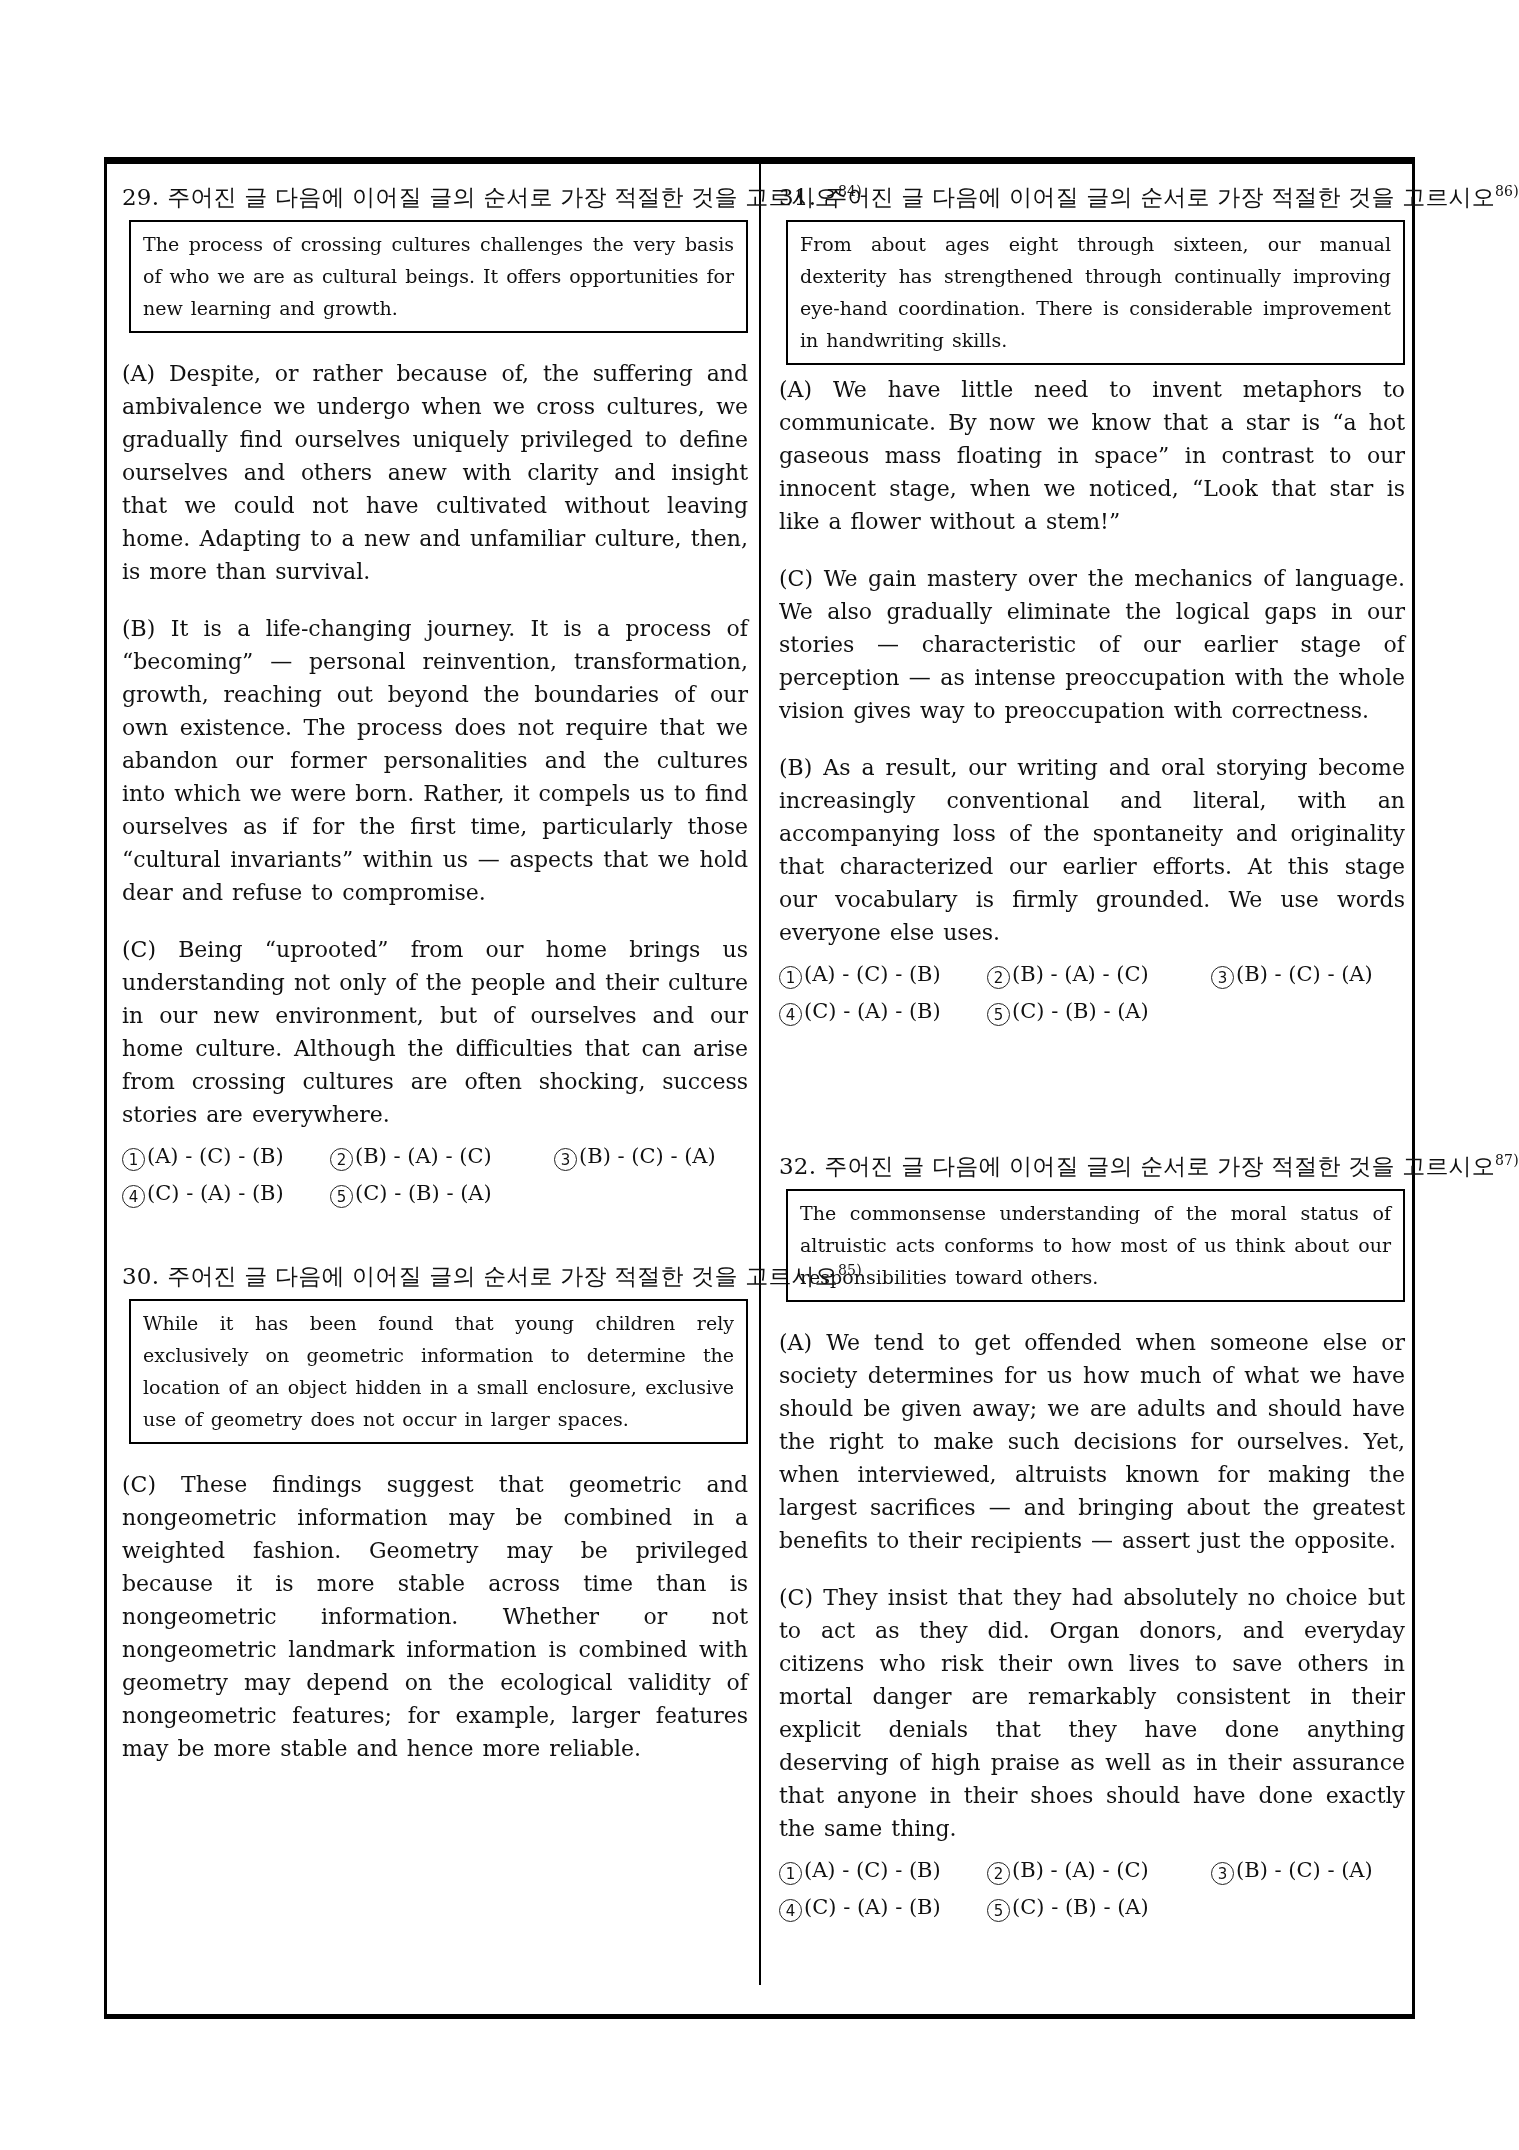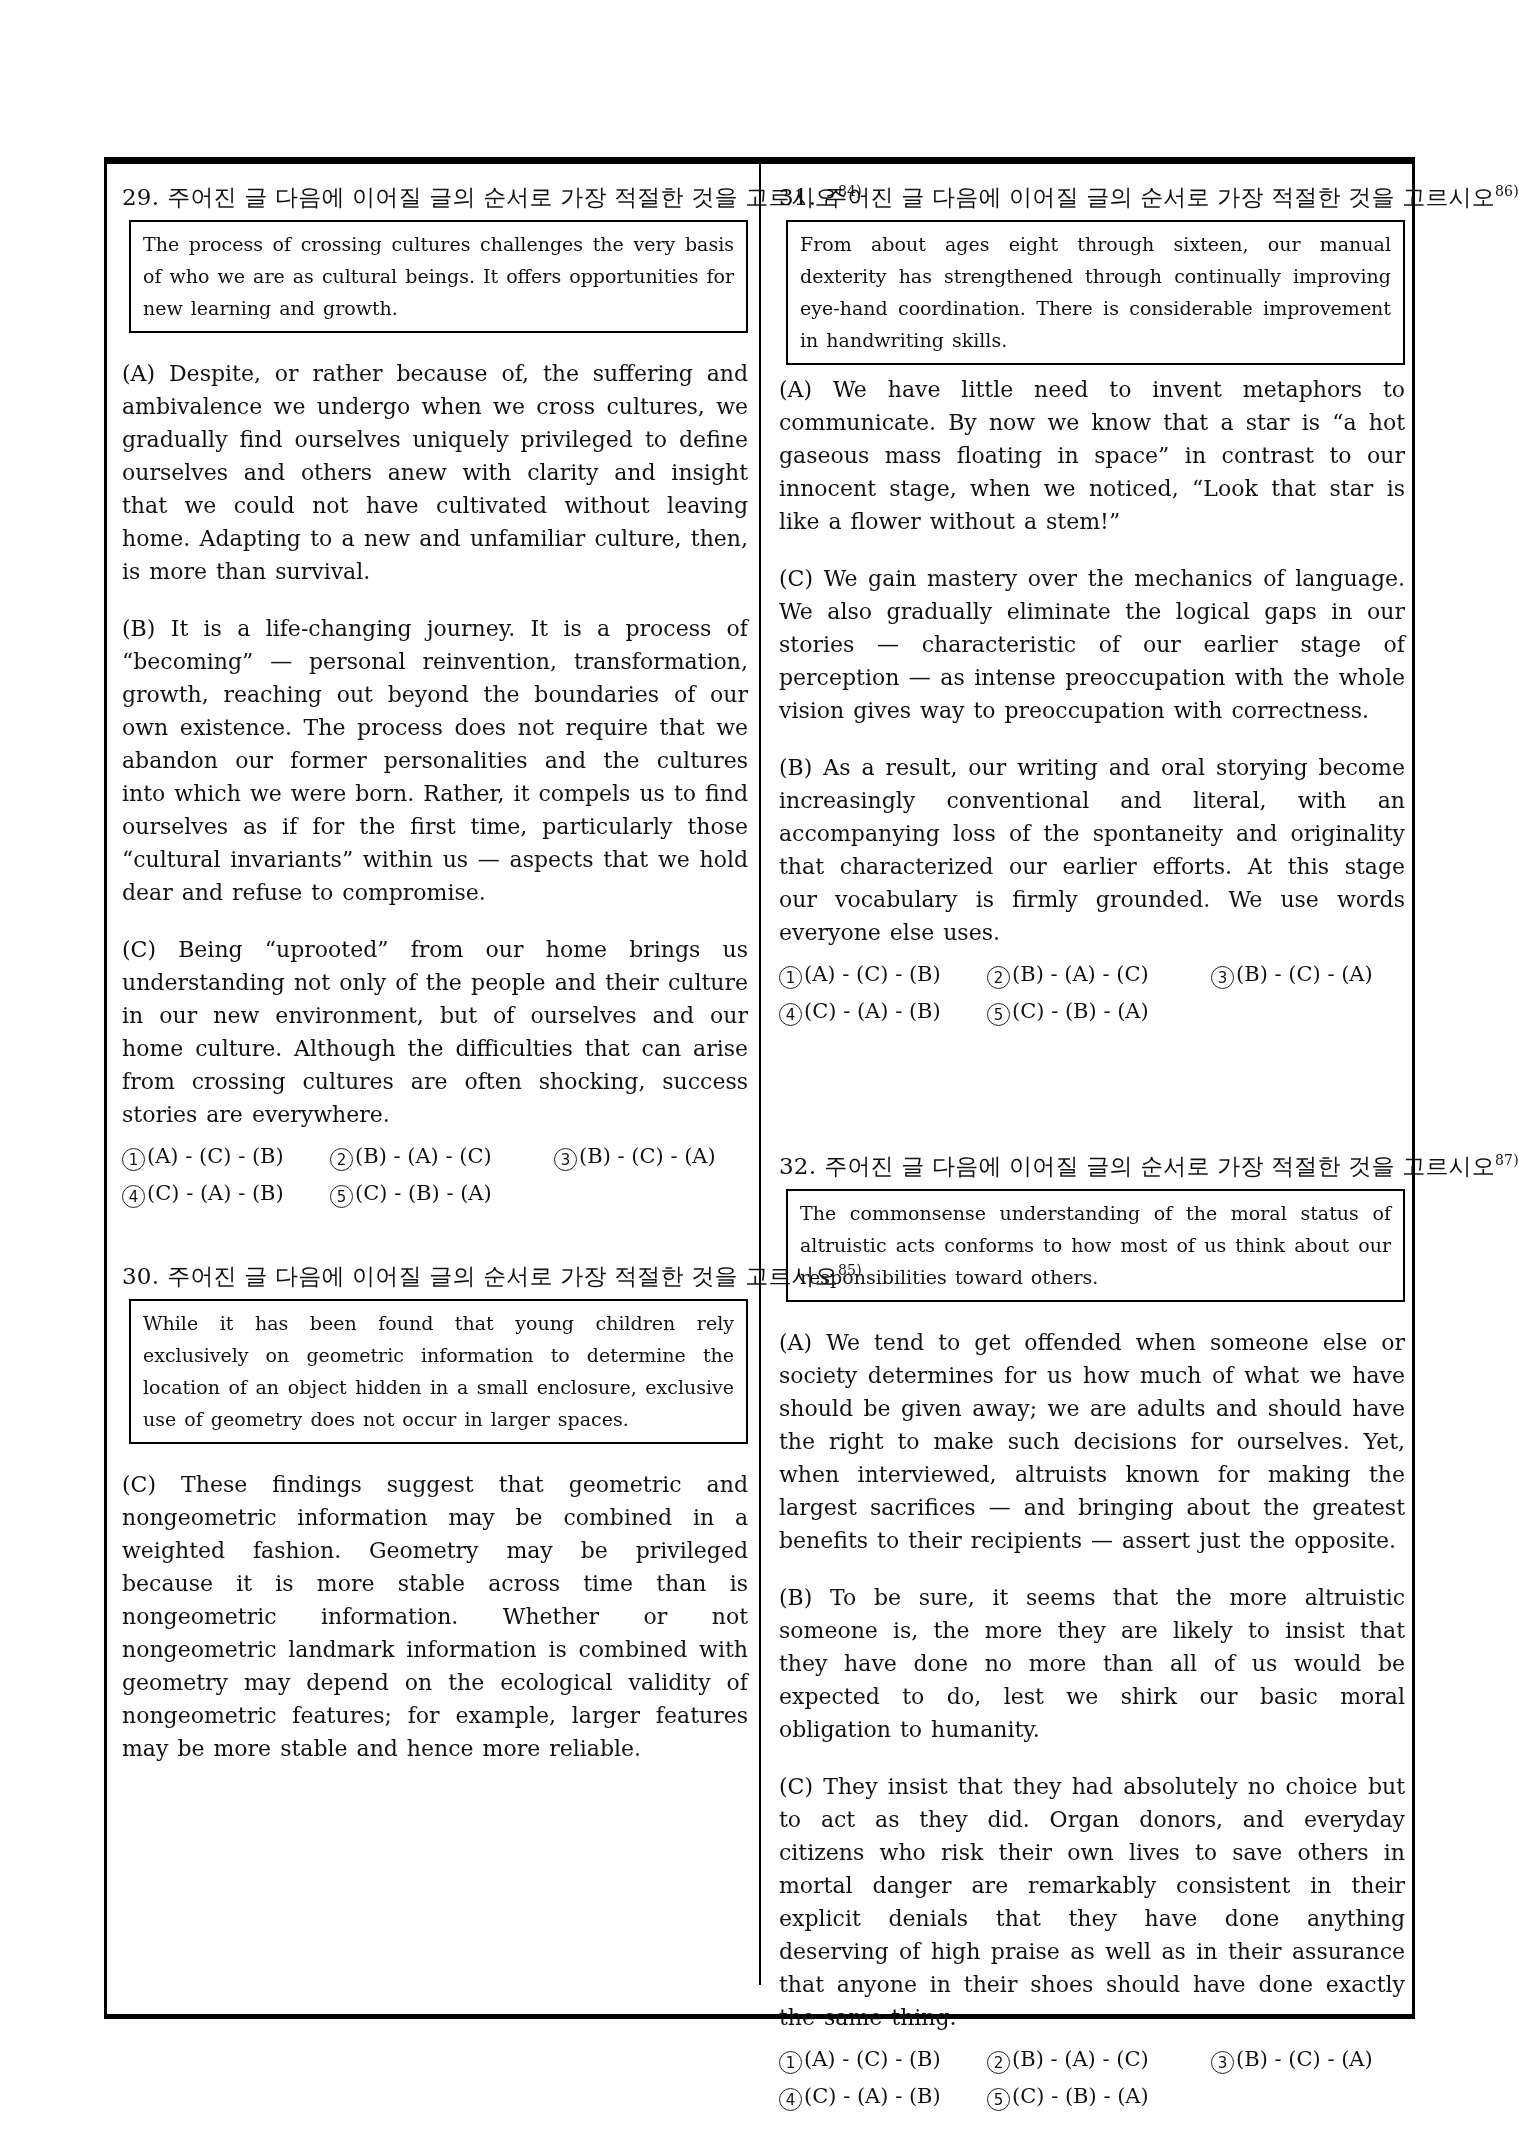--- a/index.html
+++ b/index.html
@@ -129,21 +129,20 @@
         </div>
       </div>
     </section>
 
     <section class="question mt-q32">
       <h2 class="q-header"><span class="q-num">32.</span><span>주어진 글 다음에 이어질 글의 순서로 가장 적절한 것을 고르시오</span><sup class="q-foot">87)</sup></h2>
       <div class="q-box">
         <p>The commonsense understanding of the moral status of altruistic acts conforms to how most of us think about our responsibilities toward others.</p>
       </div>
       <p class="q-para"><span>(A)</span> <span>We tend to get offended when someone else or society determines for us how much of what we have should be given away; we are adults and should have the right to make such decisions for ourselves. Yet, when interviewed, altruists known for making the largest sacrifices — and bringing about the greatest benefits to their recipients — assert just the opposite.</span></p>
-      <p class="q-para"><span>(B)</span> <span>To be sure, it seems that the more altruistic someone is, the more they are likely to insist that they have done no more than all of us would be expected to do, lest we shirk our basic moral obligation to humanity.</span></p>
       <p class="q-para"><span>(C)</span> <span>They insist that they had absolutely no choice but to act as they did. Organ donors, and everyday citizens who risk their own lives to save others in mortal danger are remarkably consistent in their explicit denials that they have done anything deserving of high praise as well as in their assurance that anyone in their shoes should have done exactly the same thing.</span></p>
       <div class="q-choices">
         <div class="choice-row">
           <span class="choice"><span class="cnum">1</span><span class="ctext">(A) - (C) - (B)</span></span>
           <span class="choice"><span class="cnum">2</span><span class="ctext">(B) - (A) - (C)</span></span>
           <span class="choice"><span class="cnum">3</span><span class="ctext">(B) - (C) - (A)</span></span>
         </div>
         <div class="choice-row">
           <span class="choice"><span class="cnum">4</span><span class="ctext">(C) - (A) - (B)</span></span>
           <span class="choice"><span class="cnum">5</span><span class="ctext">(C) - (B) - (A)</span></span>

